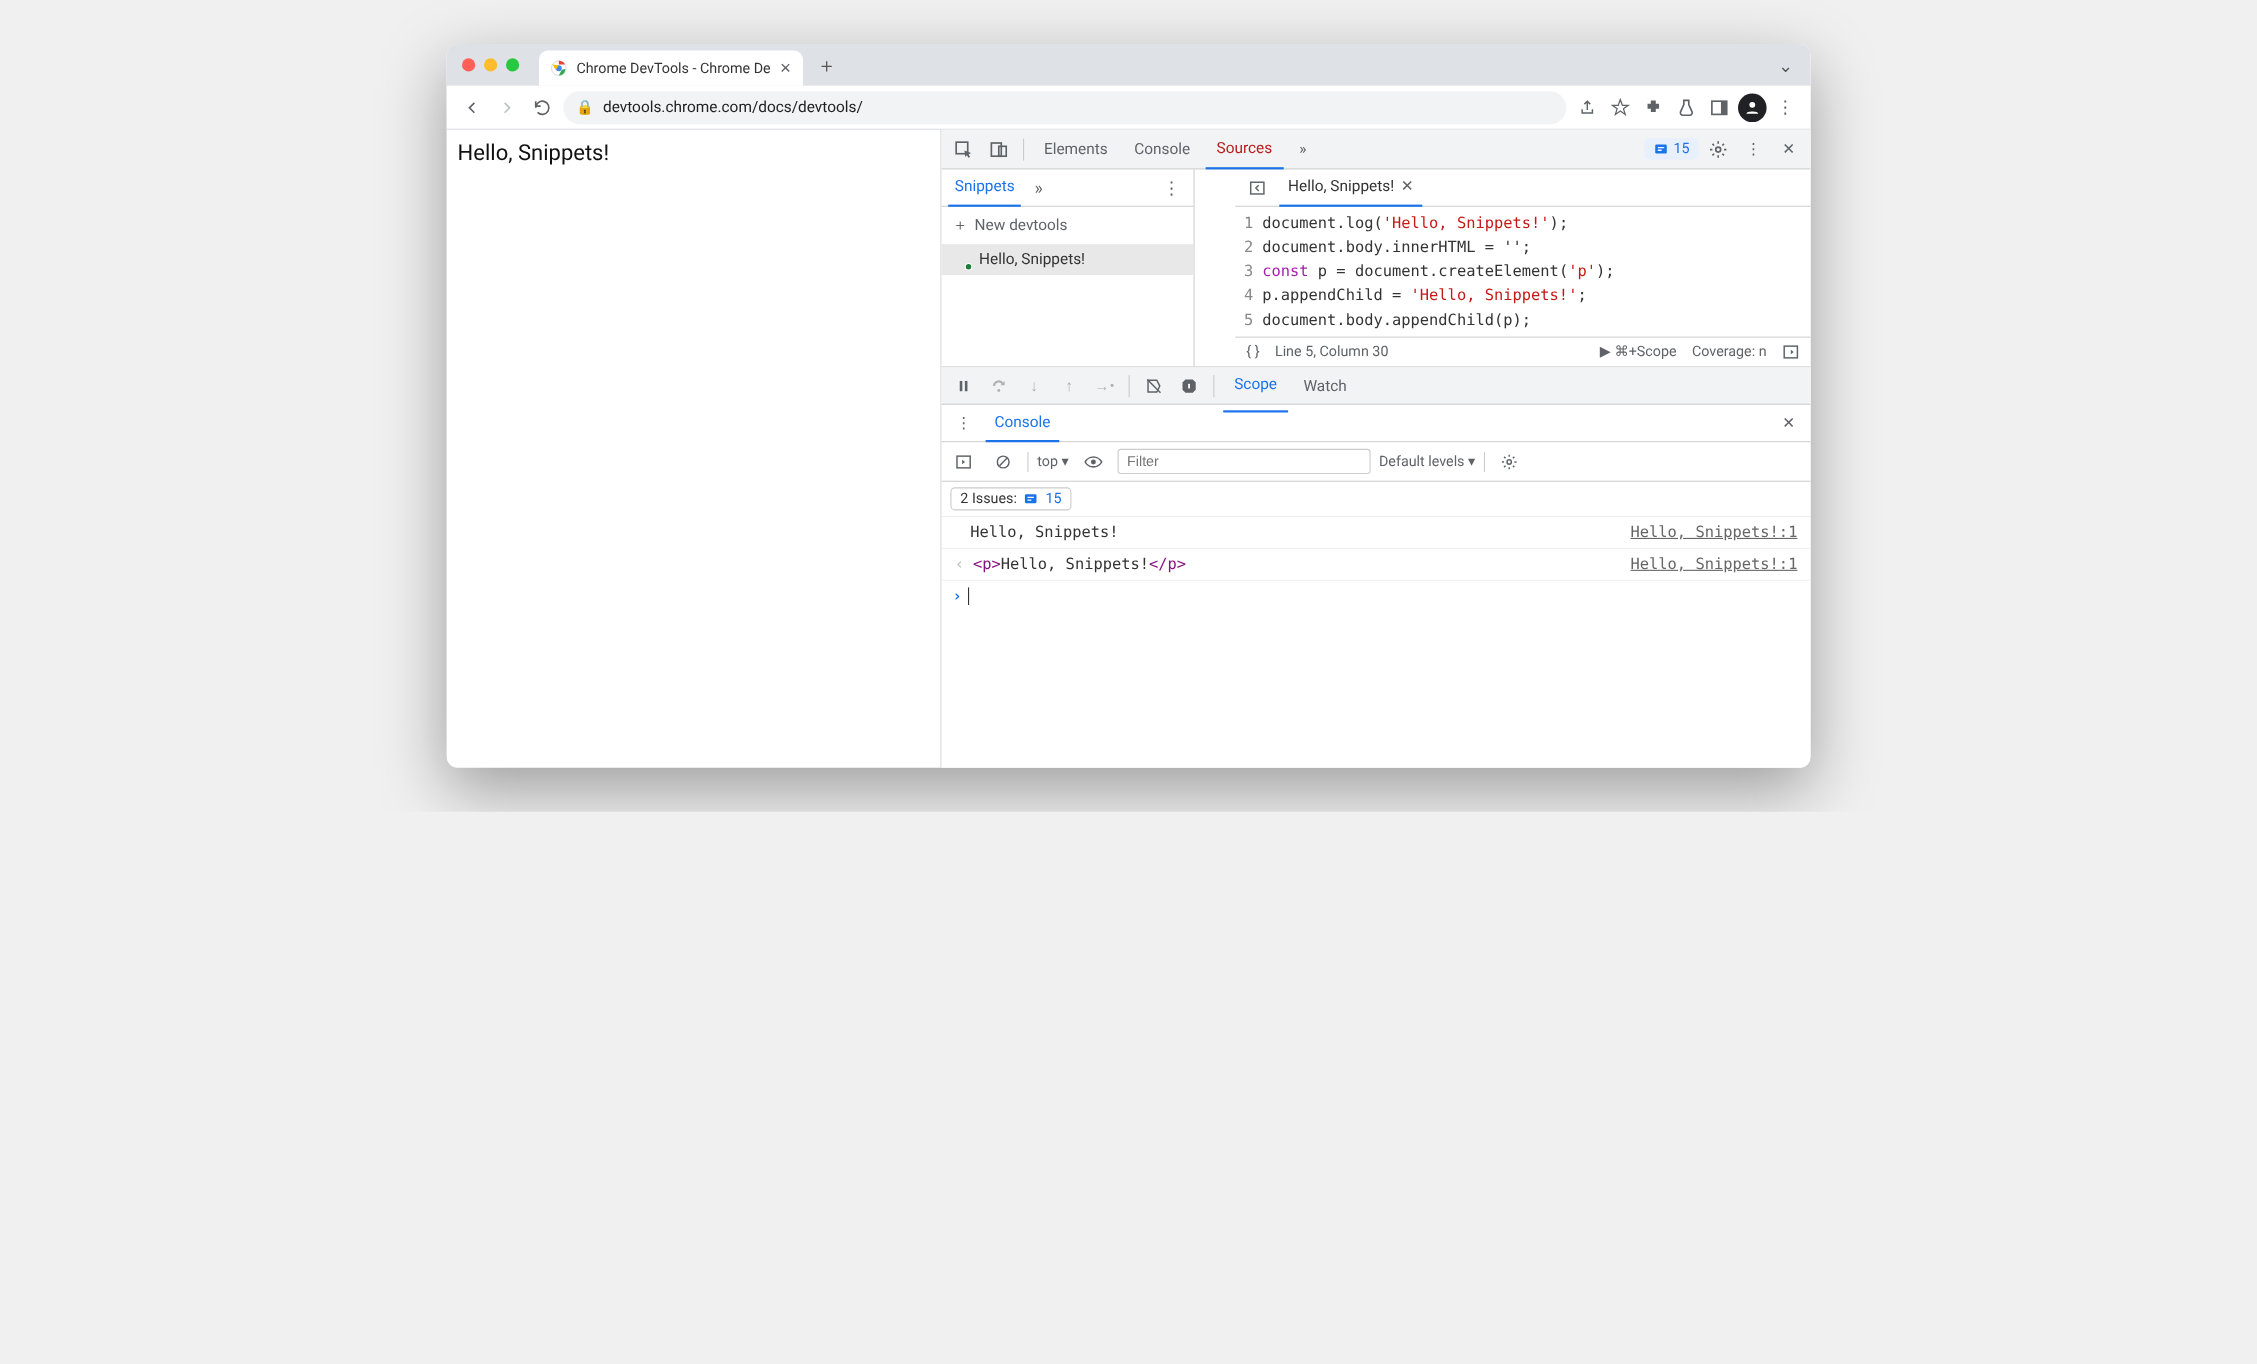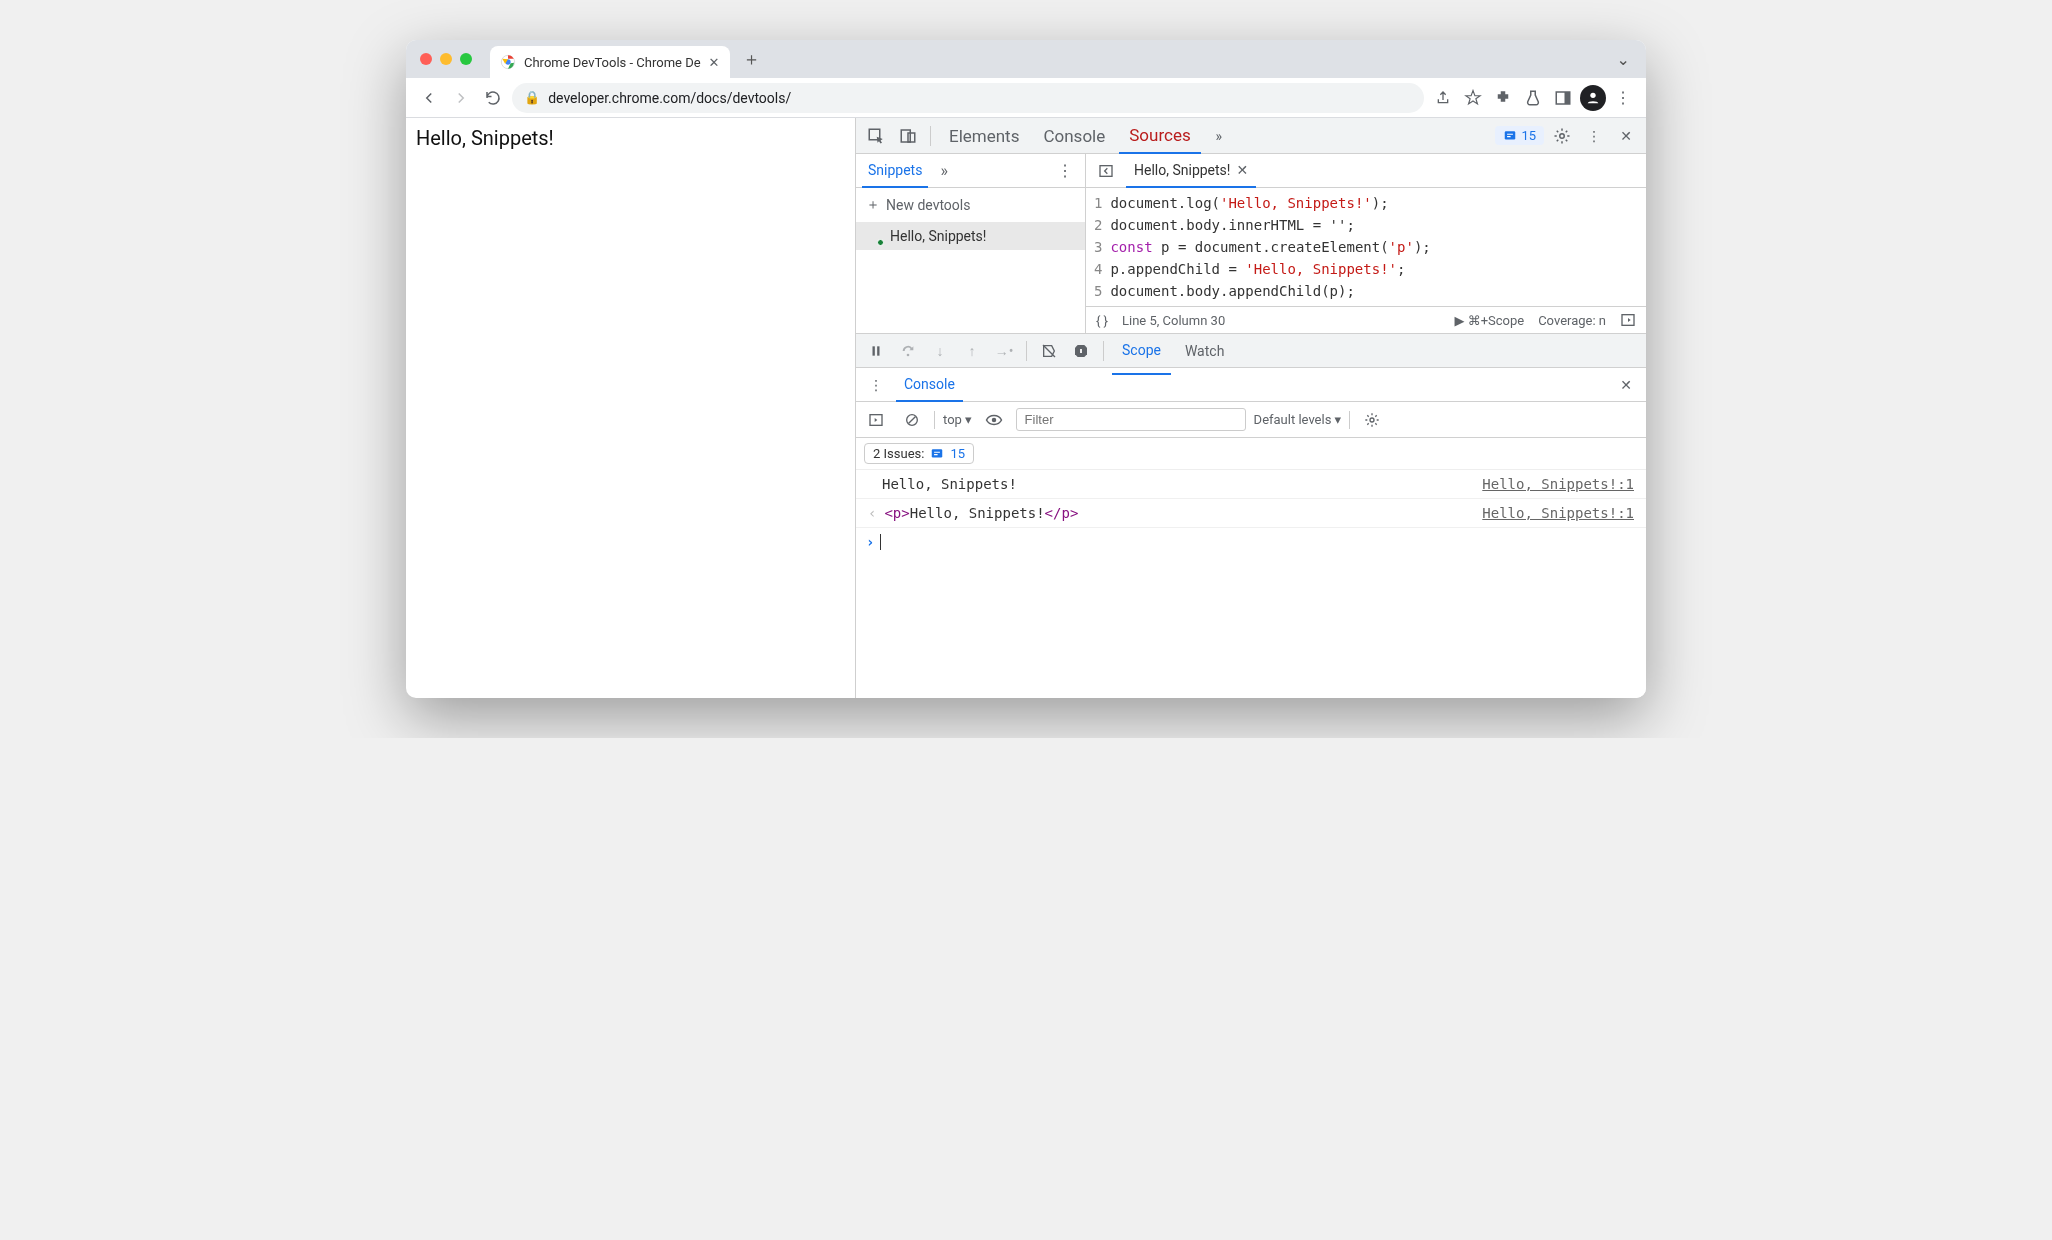--- a/index.html
+++ b/index.html
@@ -61,26 +61,26 @@
   
   .content { display:flex; height:580px; }
   .page-pane { flex:0 0 450px; padding:8px 10px; font-size:20px; color:#111; border-right:1px solid #cfcfcf;}
   .devtools { flex:1; display:flex; flex-direction:column; font-size:14px; color:#333; background:#fff;}
   
   .dt-tabs {
     display:flex; align-items:center; height:36px; border-bottom:1px solid #d0d0d0;
     background:#f1f3f4; padding:0 6px; gap:4px;
   }
   .dt-ico { width:28px; height:28px; display:flex;justify-content:center;align-items:center;color:#5f6368;}
-  .dt-tab { padding:0 10px; height:36px; display:flex; align-items:center; color:#5f6368; font-size:17px;}
+  .dt-tab { padding:0 10px; height:36px; display:flex; align-items:center; color:#5f6368; font-size:14px;}
   .dt-tab.active { color:#b91c1c; border-bottom:2px solid #1a73e8; }
   .dt-spacer{flex:1;}
   .issues-pill { background:#e8f0fe; color:#1a73e8; border-radius:4px; padding:2px 8px; display:flex;align-items:center;gap:4px;font-size:13px;}
   
-  .dt-body1 { display:flex; height:180px; border-bottom:1px solid #d0d0d0;}
+  .dt-body1 { display:flex; height:180px; border-bottom:1px solid #d0d0d0;gap:37px;}
   .snip-panel { width:230px; border-right:1px solid #d0d0d0; display:flex;flex-direction:column;}
   .snip-tabs { display:flex; align-items:center; height:34px; border-bottom:1px solid #d0d0d0; padding:0 6px; gap:6px;}
   .snip-tab { color:#1a73e8; border-bottom:2px solid #1a73e8; padding:0 6px; height:34px;display:flex;align-items:center;font-size:14px;}
   .snip-more { color:#5f6368; font-size:16px; padding:0 6px;}
   .snip-new { display:flex;align-items:center;gap:6px;padding:8px 10px;color:#5f6368;font-size:14px;}
   .snip-item { display:flex;align-items:center;gap:8px;padding:6px 10px;background:#e8e8e8;font-size:14px;}
   .snip-icon { width:16px;height:16px;position:relative;}
   .snip-icon .doc{width:14px;height:16px;background:#fbbc04;border-radius:2px;}
   .snip-icon .dot2{position:absolute;bottom:-2px;right:-2px;width:7px;height:7px;background:#188038;border-radius:50%;border:1px solid #fff;}
   .editor-panel { flex:1; display:flex;flex-direction:column;}
@@ -151,21 +151,21 @@
           <path d="M9 6l6 6-6 6" fill="none" stroke="#5f6368" stroke-width="2"></path>
         </svg>
       </div>
     <div class="ticon">
         <svg width="18" height="18" viewBox="0 0 24 24">
           <path d="M4 12a8 8 0 1 1 2.3 5.6M4 4v6h6" fill="none" stroke="#5f6368" stroke-width="2"></path>
         </svg>
       </div>
     <div class="omnibox">
       <span class="lock">🔒</span>
-      <span>developer.chrome.com/docs/devtools/</span>
+      <span>devtools.chrome.com/docs/devtools/</span>
     </div>
     <div class="toolbar-right">
       <div class="ticon">
           <svg width="16" height="16" viewBox="0 0 24 24">
             <path d="M12 3v12M8 7l4-4 4 4M5 14v5h14v-5" fill="none" stroke="#5f6368" stroke-width="2"></path>
           </svg>
         </div>
       <div class="ticon">
           <svg width="18" height="18" viewBox="0 0 24 24">
             <path d="M12 2l2.5 7h7l-5.7 4 2.2 7L12 16l-6 4 2.2-7L2.5 9h7z" fill="none" stroke="#5f6368" stroke-width="1.5"></path>

